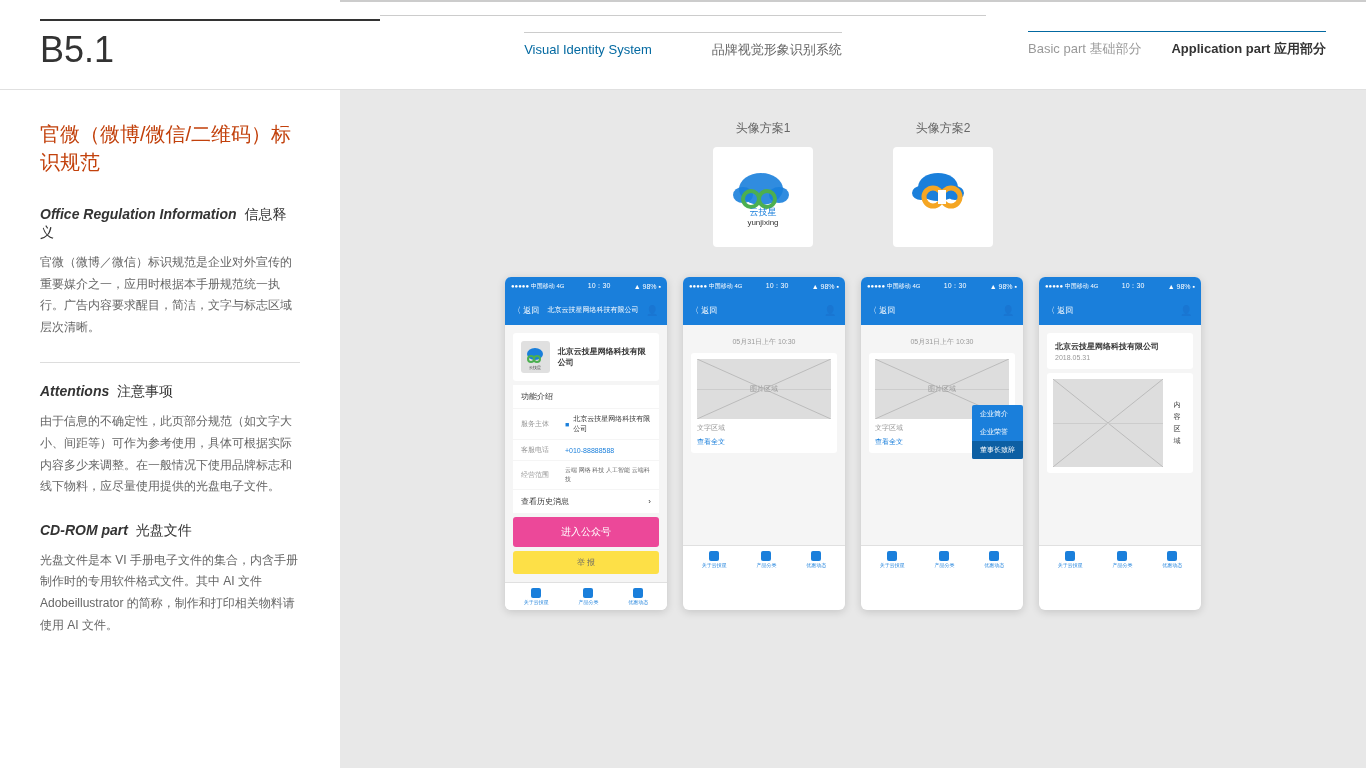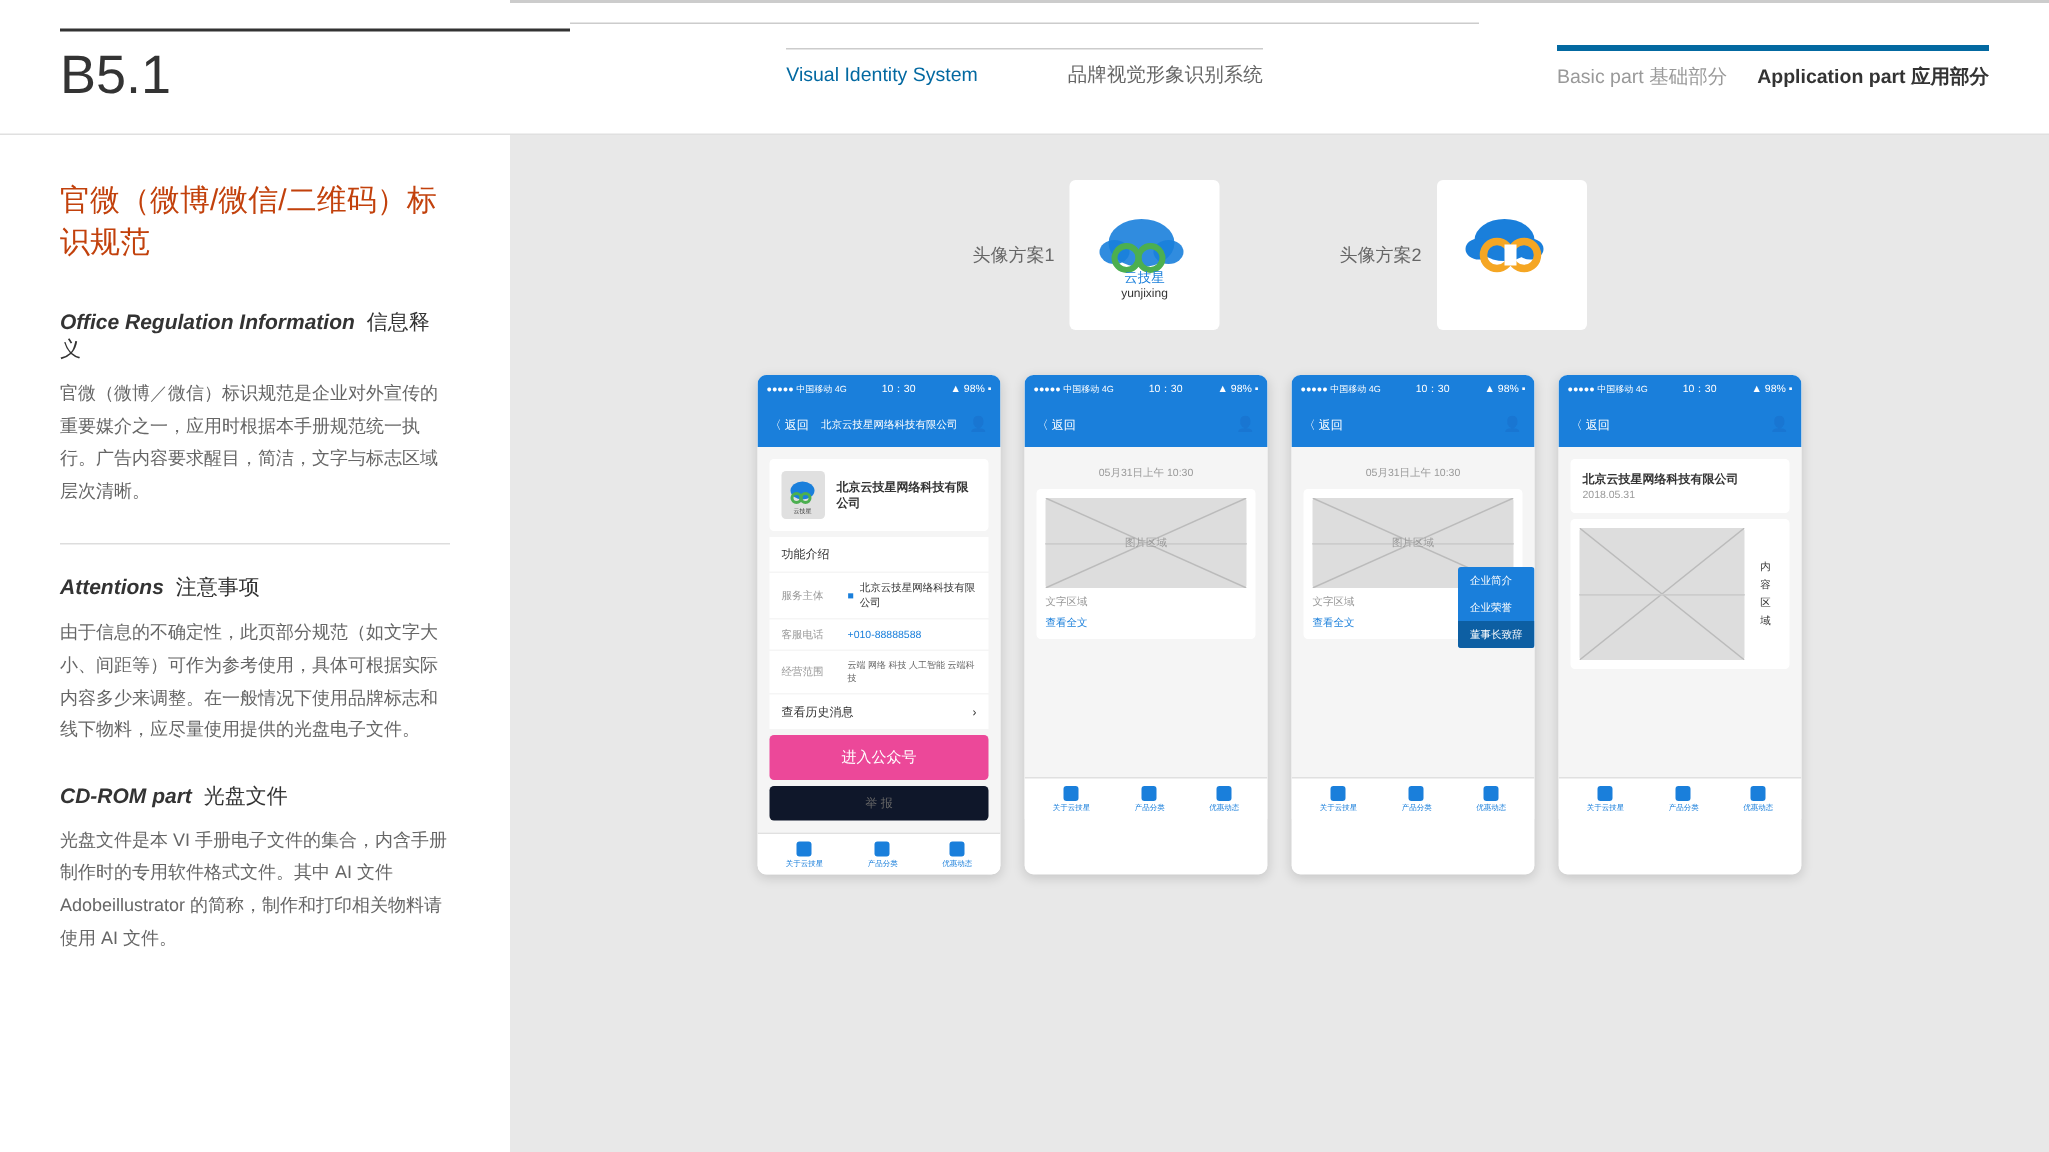--- a/index.html
+++ b/index.html
@@ -122,21 +122,21 @@
 
     
     .avatar-section {
       display: flex;
       justify-content: center;
       gap: 80px;
       margin-bottom: 30px;
     }
     .avatar-option {
       display: flex;
-      flex-direction: row;
+      flex-direction: column;
       align-items: center;
       gap: 10px;
     }
     .avatar-label {
       font-size: 12px;
       color: #666;
     }
     .avatar-box {
       width: 100px;
       height: 100px;
@@ -263,21 +263,21 @@
     .enter-btn {
       background: #ec4899;
       color: #fff;
       padding: 8px;
       text-align: center;
       font-size: 10px;
       border-radius: 3px;
       margin: 4px 0;
     }
     .report-btn {
-      background: #0f172a;
+      background: #fde047;
       color: #666;
       padding: 6px;
       text-align: center;
       font-size: 8px;
       border-radius: 3px;
     }
     .phone-bottom-nav {
       background: #fff;
       height: 28px;
       display: flex;
@@ -375,21 +375,21 @@
   </div>
   <div class="header-center">
     <div style="display:flex;flex-direction:column;align-items:center;border-top:1px solid #ccc;padding-top:8px;">
       <div style="display:flex;gap:60px;align-items:center;">
         <span class="vis-label">Visual Identity System</span>
         <span class="vis-label-cn">品牌视觉形象识别系统</span>
       </div>
     </div>
   </div>
   <div class="header-right">
-    <div style="border-top:4px solid #0369a1;padding-top:8px;display:flex;gap:20px;">
+    <div style="border-top:1px solid #0369a1;padding-top:8px;display:flex;gap:30px;">
       <span class="basic-part">Basic part  基础部分</span>
       <span class="application-part">Application part  应用部分</span>
     </div>
   </div>
 </div>
 
 <div class="main">
 
   <div class="left-panel">
     <h2 class="page-title">官微（微博/微信/二维码）标识规范</h2>

